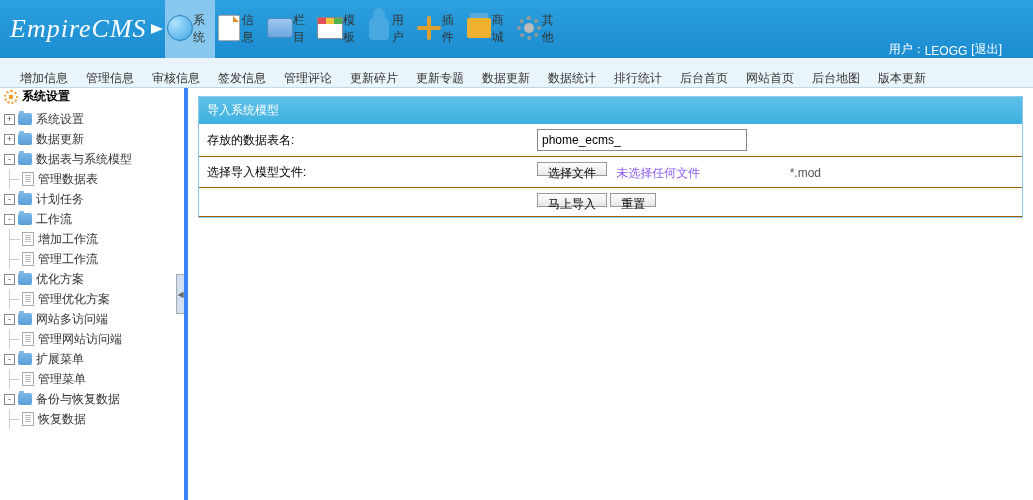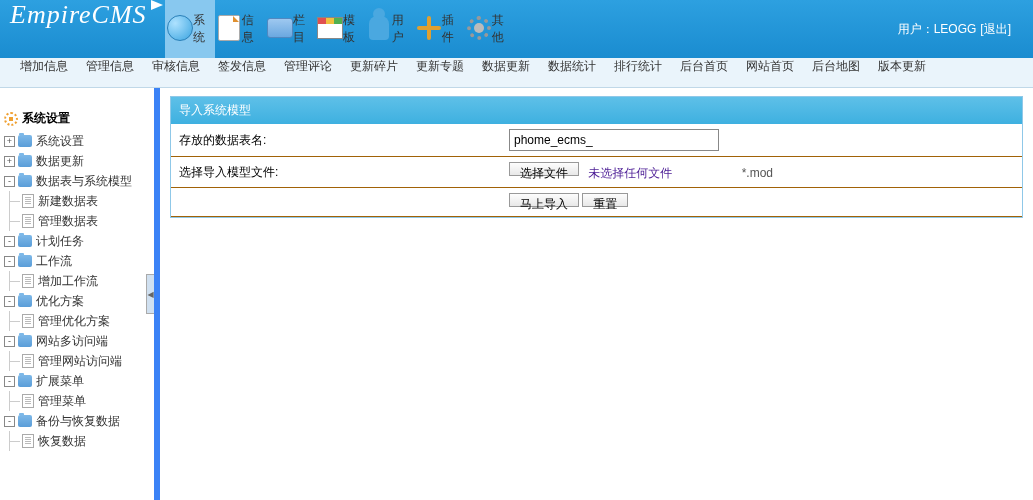--- a/index.html
+++ b/index.html
@@ -1,31 +1,31 @@
 <!DOCTYPE html>
 <html><head>
 <meta charset="utf-8">
 <style>
 *{margin:0;padding:0;box-sizing:border-box;font-family:"Microsoft YaHei",Arial,sans-serif;font-size:12px}
 body{background:#fff}
 .top-bar{background:linear-gradient(to bottom,#2da0e0,#1a8cd0);height:58px;display:flex;align-items:stretch;color:#fff}
-.logo{width:165px;display:flex;padding-left:10px}
+.logo{width:165px;display:flex;align-items:center;padding-left:10px}
 .logo-text{font-family:Georgia,serif;font-size:26px;font-style:italic;color:#fff;letter-spacing:1px}
 .logo-arrow{display:inline-block;width:0;height:0;border-top:5px solid transparent;border-bottom:5px solid transparent;border-left:12px solid #fff;margin-left:4px;vertical-align:middle}
 .nav-items{display:flex}
 .nav-item{width:50px;display:flex;flex-direction:row;align-items:center;justify-content:center;cursor:pointer;padding:4px 2px;color:#333}
 .nav-item.active{background:#88c8ef}
 .nav-item .icon{width:28px;height:28px;margin-bottom:3px;display:flex;align-items:center;justify-content:center}
 .nav-item .label{font-size:12px}
-.user-info{margin-left:auto;padding-right:22px;display:flex;align-items:center;color:#fff}
+.user-info{margin-left:auto;padding-right:31px;display:flex;align-items:flex-end;color:#fff}
 .user-info a{color:#fff;text-decoration:none;margin-left:4px}
-.sub-bar{background:#eaf4fb;border-bottom:1px solid #c0d8e8;height:30px;display:flex;align-items:flex-start;padding-left:20px;gap:18px}
+.sub-bar{background:#eaf4fb;border-bottom:1px solid #c0d8e8;height:30px;display:flex;align-items:flex-end;padding-left:20px;gap:18px}
 .sub-bar a{color:#333;text-decoration:none;font-size:12px;cursor:pointer}
 .main{display:flex;height:calc(100vh - 88px)}
-.sidebar{width:160px;border-right:6px solid #3b82f6;overflow-y:auto;padding:22px 4px;position:relative}
+.sidebar{width:188px;border-right:4px solid #3b82f6;overflow-y:auto;padding:0 4px;position:relative}
 .sidebar-title{font-weight:bold;font-size:13px;display:flex;align-items:center;margin-bottom:4px}
 .gear-icon{width:14px;height:14px;background:radial-gradient(circle,#f0a030 35%,transparent 36%);border:2px dotted #f0a030;border-radius:50%;margin-right:4px}
 .tree{list-style:none}
 .tree li{line-height:20px;white-space:nowrap}
 .tree-node{display:flex;align-items:center;cursor:pointer}
 .tree-toggle{width:11px;height:11px;border:1px solid #888;display:inline-flex;align-items:center;justify-content:center;font-size:9px;line-height:9px;margin-right:3px;background:#fff;color:#555}
 .tree-icon{width:14px;height:12px;background:linear-gradient(to bottom,#7db8e8,#5a9dd8);border-radius:2px;margin-right:4px;position:relative}
 .tree-icon::before{content:"";position:absolute;top:-2px;left:1px;width:5px;height:2px;background:#7db8e8;border-radius:1px 1px 0 0}
 .file-icon{width:12px;height:14px;background:#fff;border:1px solid #aaa;margin-right:4px;position:relative}
 .file-icon::before{content:"";position:absolute;top:2px;left:2px;right:2px;height:1px;background:#bbb;box-shadow:0 2px 0 #bbb,0 4px 0 #bbb,0 6px 0 #bbb}
@@ -38,22 +38,22 @@
 .breadcrumb{margin-bottom:6px;color:#333}
 .breadcrumb a{color:#1470cc;text-decoration:none}
 .panel{border:1px solid #8fc8e8}
 .panel-header{background:linear-gradient(to bottom,#5ec0e8,#3eb0e0);color:#fff;padding:5px 8px;font-size:12px;font-weight:normal}
 .panel-body{padding:0}
 .form-table{width:100%;border-collapse:collapse}
 .form-table td{padding:5px 8px;border-bottom:1px solid #a16207;vertical-align:middle}
 .form-table td:first-child{width:330px}
 .text-input{border:1px solid #888;padding:2px 4px;height:22px;width:210px;font-size:12px}
 .file-btn,.btn{border:1px solid #999;background:linear-gradient(to bottom,#fdfdfd,#e8e8e8);padding:2px 10px;height:14px;cursor:pointer;font-size:12px}
-.hint{color:#4c1d95;margin-left:6px}
-.ext{color:#555;margin-left:66px}
+.hint{color:#8b5cf6;margin-left:6px}
+.ext{color:#555;margin-left:86px}
 .btn-row td{text-align:left;padding-left:338px}
 
 .i-globe{width:26px;height:26px;border-radius:50%;background:radial-gradient(circle at 30% 30%,#aee2ff,#3aa4e0);border:1px solid #2a80b8}
 .i-doc{width:22px;height:26px;background:#fff;border:1px solid #aaa;border-radius:2px;position:relative}
 .i-doc::before{content:"";position:absolute;top:0;right:0;width:0;height:0;border-left:6px solid #e09030;border-top:6px solid #fff}
 .i-folder{width:26px;height:20px;background:linear-gradient(to bottom,#9ec8f0,#6aa8e0);border-radius:3px;border:1px solid #5088c0}
 .i-window{width:26px;height:22px;background:#fff;border:1px solid #888}
 .i-window::before{content:"";display:block;height:6px;background:linear-gradient(to right,#e05050 33%,#f0c040 33% 66%,#50b050 66%)}
 .i-user{width:20px;height:24px;background:#4aa8e0;border-radius:8px 8px 4px 4px;position:relative}
 .i-user::before{content:"";position:absolute;top:-8px;left:4px;width:12px;height:12px;background:#4aa8e0;border-radius:50%}
@@ -105,20 +105,26 @@
         <div class="label">用户</div>
       </div>
       <div class="nav-item">
         <div class="icon">
           <div class="i-plugin"></div>
         </div>
         <div class="label">插件</div>
       </div>
       <div class="nav-item">
         <div class="icon">
+          <div class="i-shop"></div>
+        </div>
+        <div class="label">商城</div>
+      </div>
+      <div class="nav-item">
+        <div class="icon">
           <div class="i-gear"></div>
         </div>
         <div class="label">其他</div>
       </div>
     </div>
   <div class="user-info">
     <span>用户：</span>
     <span>LEOGG</span>
     <a href="#">[退出]</a>
   </div>
@@ -165,26 +171,20 @@
         <li>
           <div class="tree-node">
             <span class="tree-toggle">-</span>
             <span class="tree-icon"></span>
             <span class="tree-label">数据表与系统模型</span>
           </div>
           <ul class="tree-children">
             <li>
               <div class="tree-node">
                 <span class="file-icon"></span>
-                <span class="tree-label">新建数据表</span>
-              </div>
-            </li>
-            <li>
-              <div class="tree-node">
-                <span class="file-icon"></span>
                 <span class="tree-label">管理数据表</span>
               </div>
             </li>
           </ul>
         </li>
         <li>
           <div class="tree-node">
             <span class="tree-toggle">-</span>
             <span class="tree-icon"></span>
             <span class="tree-label">计划任务</span>
@@ -196,20 +196,26 @@
           <div class="tree-node">
             <span class="tree-toggle">-</span>
             <span class="tree-icon"></span>
             <span class="tree-label">工作流</span>
           </div>
           <ul class="tree-children">
             <li>
               <div class="tree-node">
                 <span class="file-icon"></span>
                 <span class="tree-label">增加工作流</span>
+              </div>
+            </li>
+            <li>
+              <div class="tree-node">
+                <span class="file-icon"></span>
+                <span class="tree-label">管理工作流</span>
               </div>
             </li>
           </ul>
         </li>
         <li>
           <div class="tree-node">
             <span class="tree-toggle">-</span>
             <span class="tree-icon"></span>
             <span class="tree-label">优化方案</span>
           </div>

